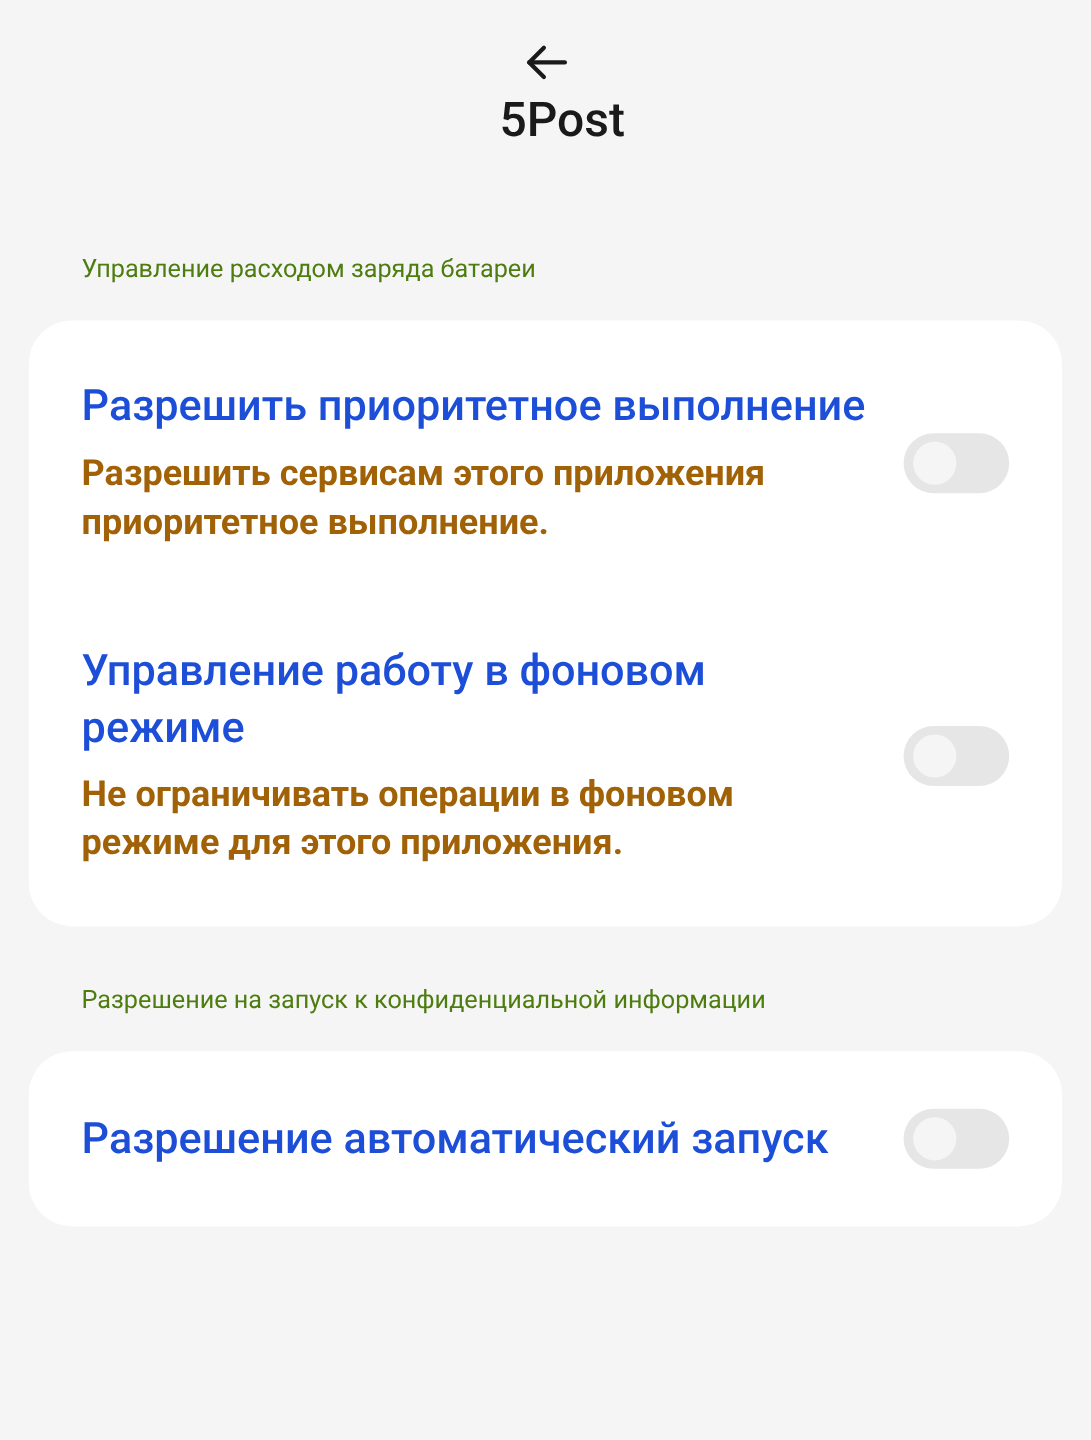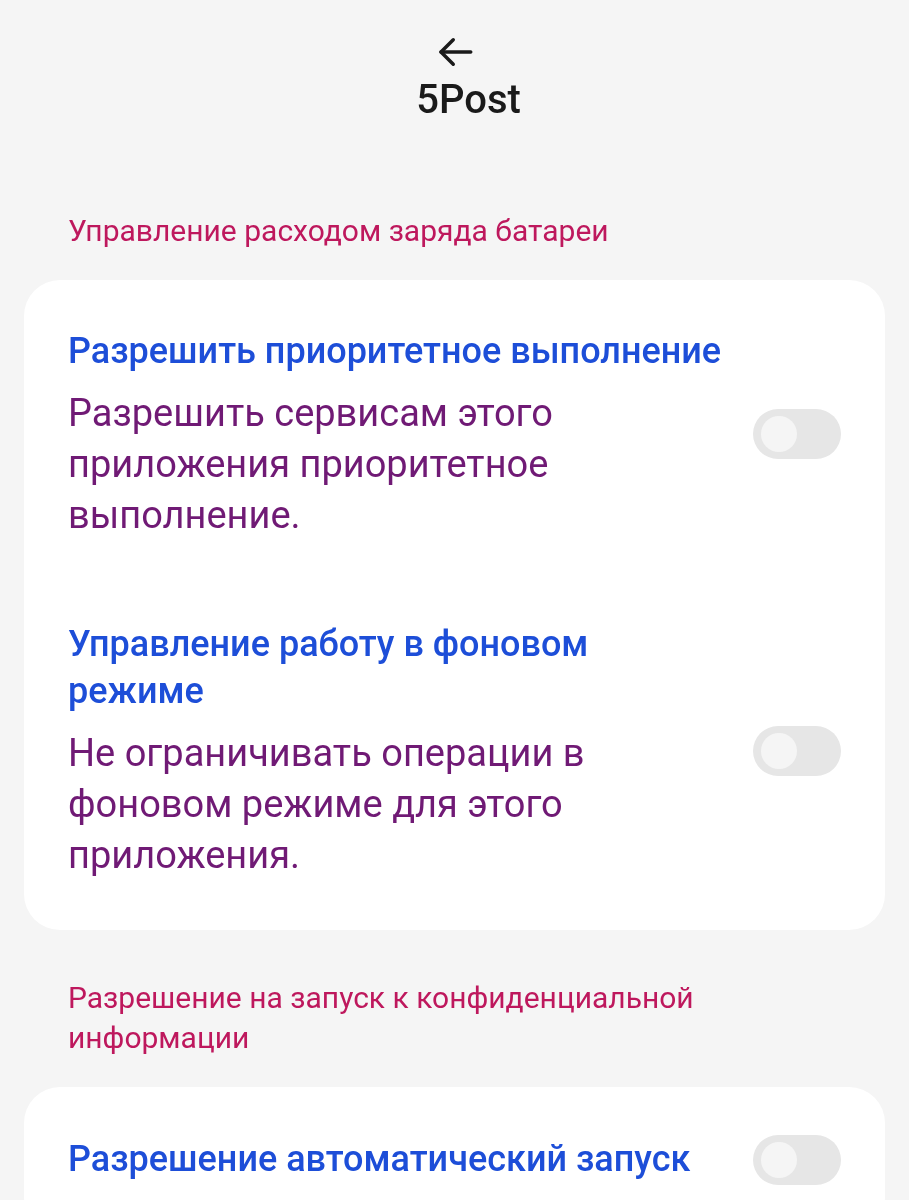--- a/index.html
+++ b/index.html
@@ -29,22 +29,22 @@
       height: 48px;
       cursor: pointer;
     }
     .page-title {
       font-size: 40px;
       font-weight: 500;
       color: #1a1a1a;
       margin-left: 28px;
     }
     .section-label {
-      font-size: 30px;
-      color: #be185d;
+      font-size: 21px;
+      color: #4d7c0f;
       padding: 48px 68px 28px 68px;
       line-height: 1.35;
     }
     .card {
       background: #ffffff;
       border-radius: 36px;
       margin: 0 24px;
       padding: 8px 0;
     }
     .setting-row {
@@ -61,23 +61,24 @@
       font-size: 36px;
       font-weight: 500;
       color: #1d4ed8;
       line-height: 1.28;
       margin-bottom: 14px;
     }
     .setting-title.no-desc {
       margin-bottom: 0;
     }
     .setting-desc {
-      font-size: 38px;
-      color: #701a75;
+      font-size: 30px;
+      color: #a16207;
       line-height: 1.35;
+      font-weight: bold;
     }
     .toggle {
       position: relative;
       width: 88px;
       height: 50px;
       background: #e6e6e6;
       border-radius: 25px;
       cursor: pointer;
       flex-shrink: 0;
     }

